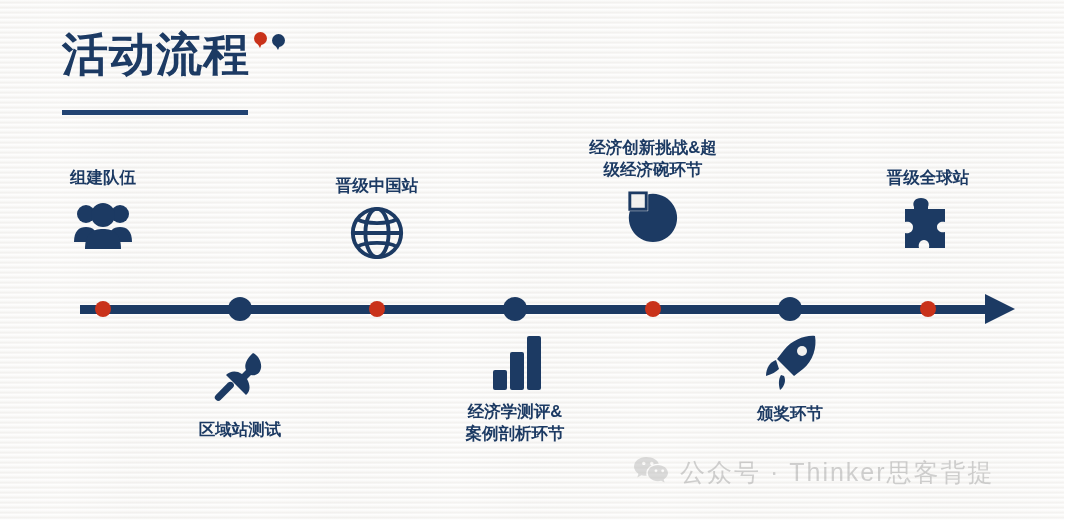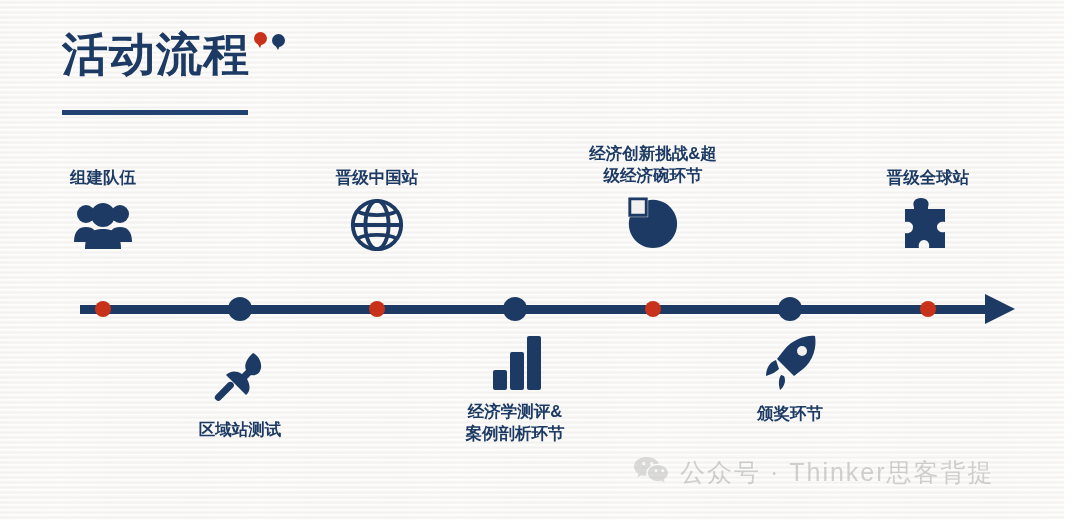--- a/index.html
+++ b/index.html
@@ -207,36 +207,36 @@
         <circle cx="15" cy="18" r="9"></circle>
         <path d="M3 46 C3 35 8 31 15 31 C22 31 27 35 27 46 Z"></path>
         <circle cx="49" cy="18" r="9"></circle>
         <path d="M37 46 C37 35 42 31 49 31 C56 31 61 35 61 46 Z"></path>
         <circle cx="32" cy="19" r="12"></circle>
         <path d="M14 53 C14 38 21 33 32 33 C43 33 50 38 50 53 Z"></path>
       </svg>
     </div>
   </div>
 
-  <div class="milestone above" style="left:377px; top:166px;">
+  <div class="milestone above" style="left:377px; top:174px;">
     <div class="milestone-label">晋级中国站</div>
     <div class="milestone-icon-wrap">
       <svg class="milestone-icon" width="60" height="58" viewBox="0 0 60 60" aria-hidden="true">
         <g fill="none" stroke="#1c3a63" stroke-width="4">
           <circle cx="30" cy="30" r="25"></circle>
           <ellipse cx="30" cy="30" rx="12" ry="25"></ellipse>
           <line x1="5" y1="30" x2="55" y2="30"></line>
           <path d="M10 16 C18 21 42 21 50 16"></path>
           <path d="M10 44 C18 39 42 39 50 44"></path>
         </g>
       </svg>
     </div>
   </div>
 
-  <div class="milestone above" style="left:653px; top:142px;">
+  <div class="milestone above" style="left:653px; top:136px;">
     <div class="milestone-label">经济创新挑战&amp;超
 级经济碗环节</div>
     <div class="milestone-icon-wrap">
       <svg class="milestone-icon" width="62" height="56" viewBox="0 0 62 58" aria-hidden="true">
         <path d="M31 6 A25 25 0 1 1 30.9 6 Z" fill="#1c3a63"></path>
         <path d="M5 3 L26 3 L26 24 L5 24 Z" fill="#f2f1ef"></path>
         <path d="M7 5 L24 5 L24 22 L7 22 Z" fill="#f2f1ef" stroke="#1c3a63" stroke-width="3"></path>
       </svg>
     </div>
   </div>

